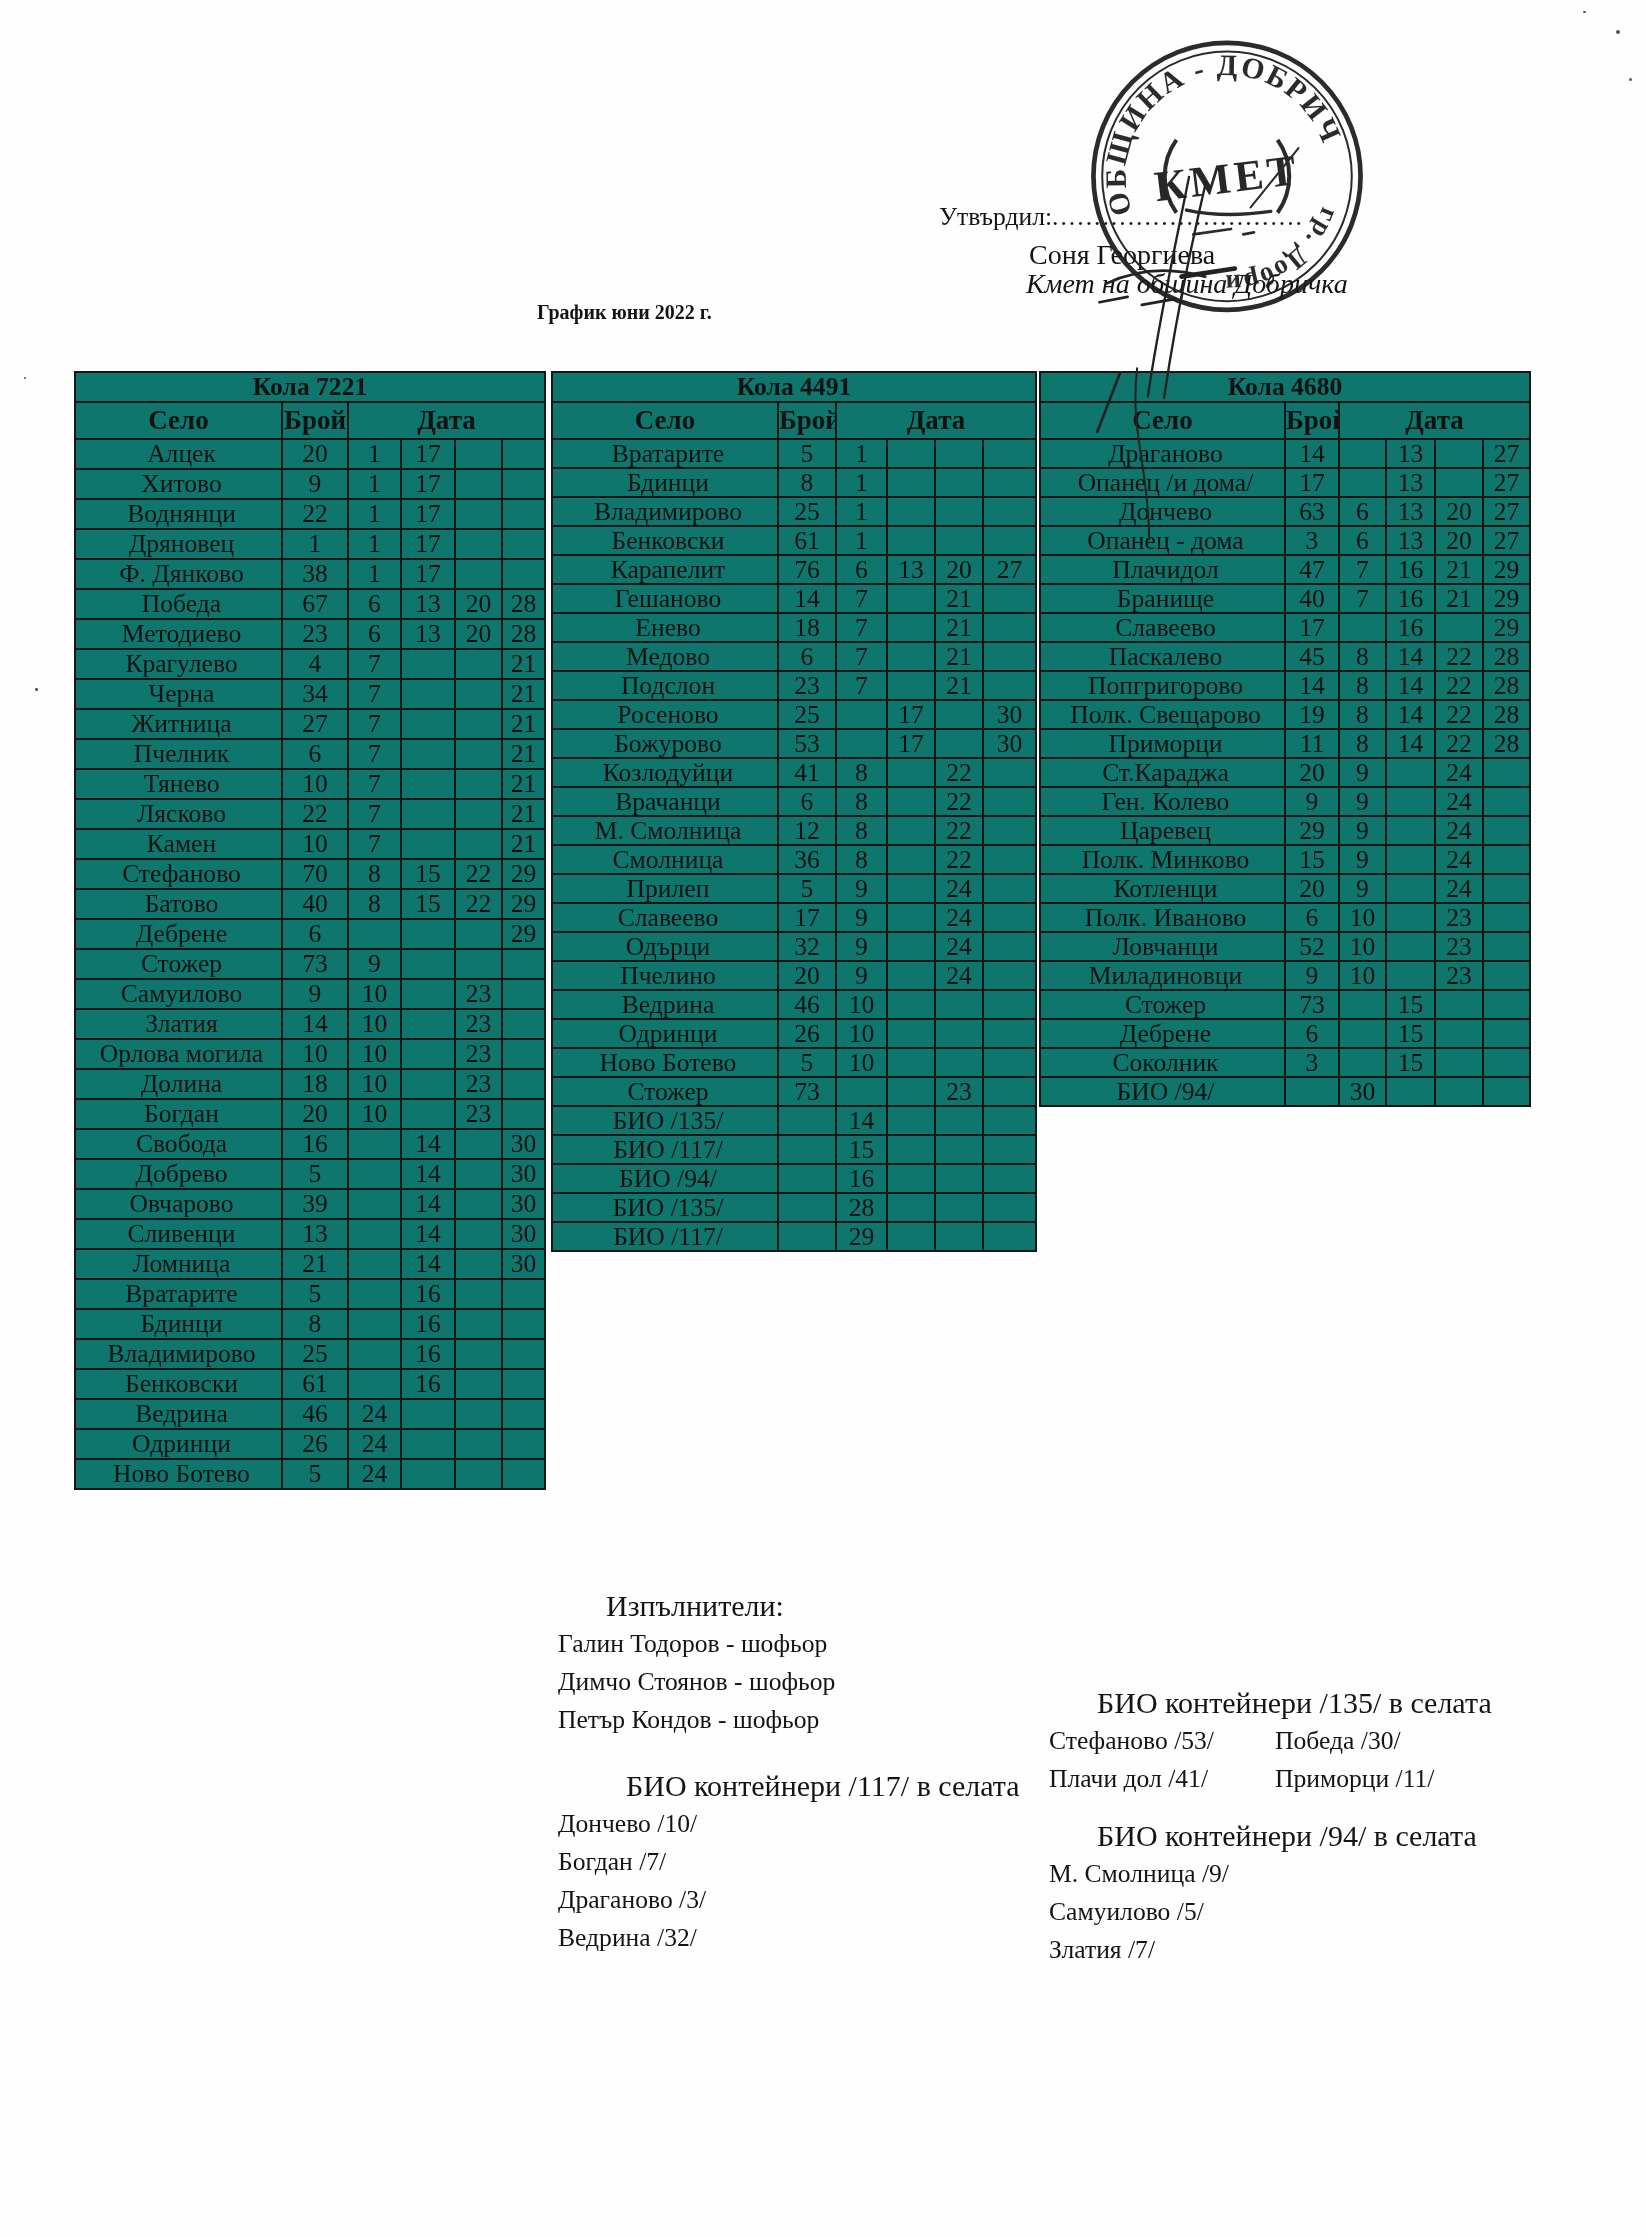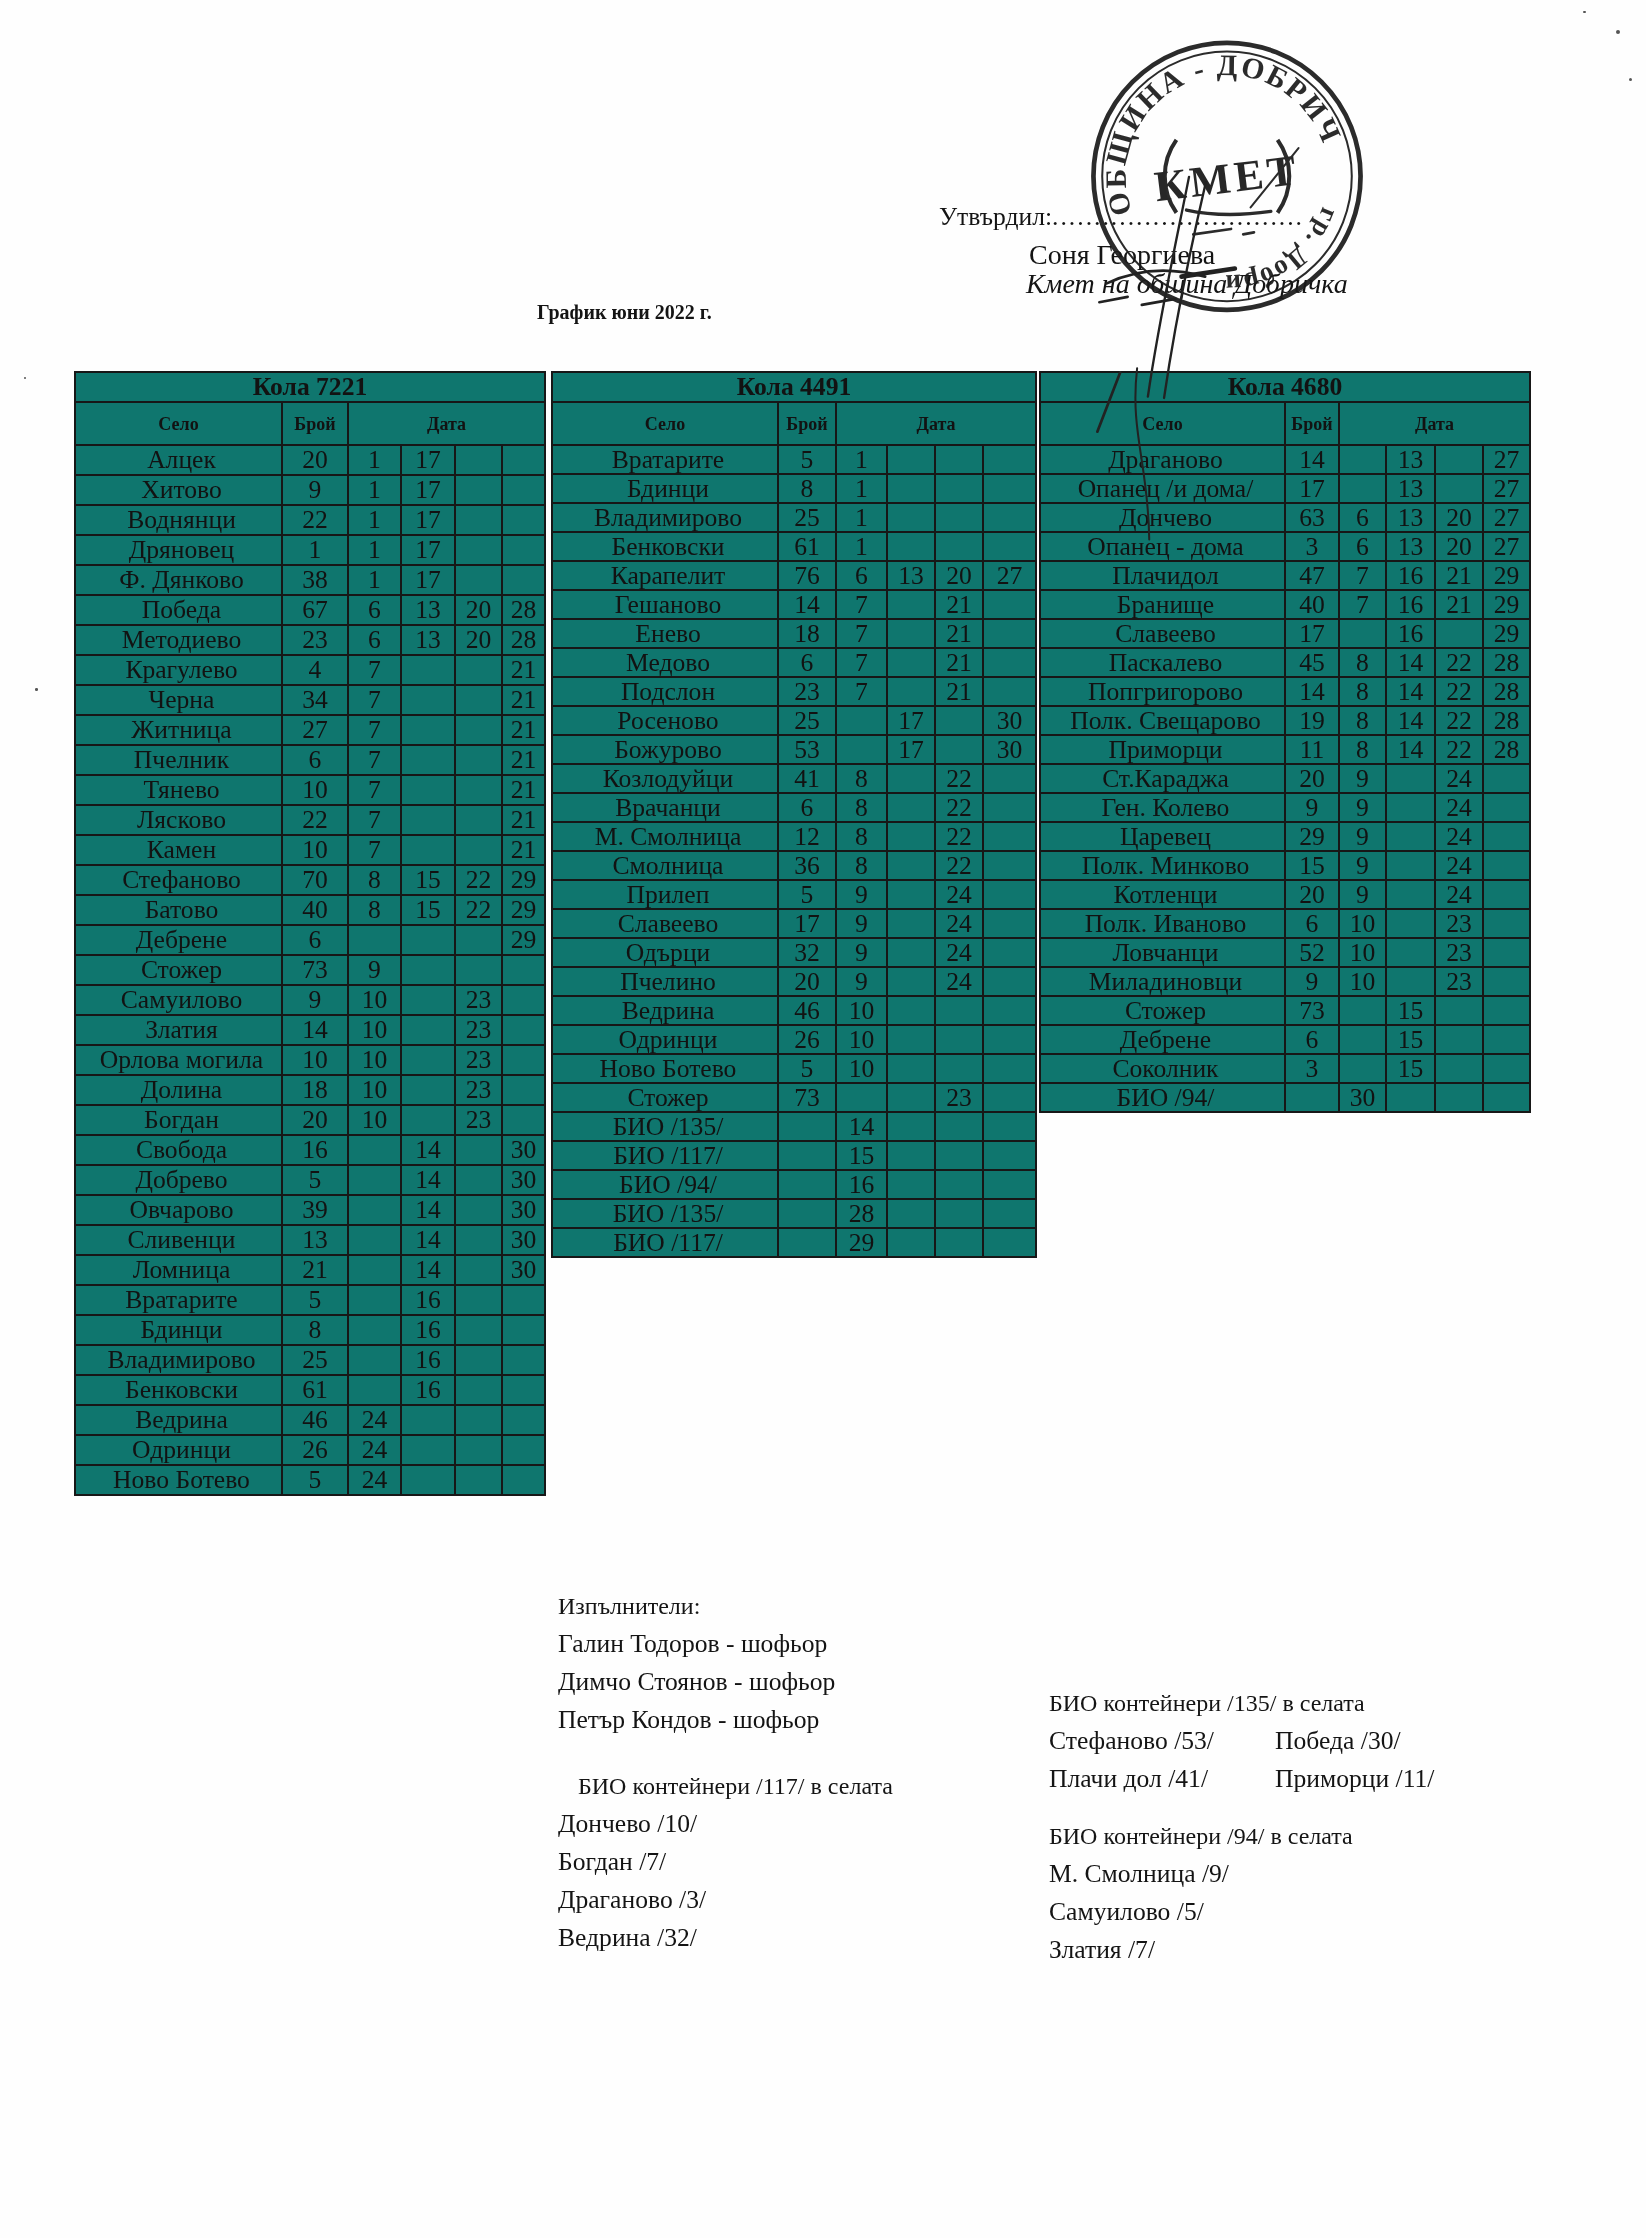--- a/index.html
+++ b/index.html
@@ -26,31 +26,31 @@
   #t1 { left:74px; width:469px; }
   #t2 { left:551px; width:483px; }
   #t3 { left:1039px; width:489px; }
   table.tbl th, table.tbl td {
     border:2px solid #171717; overflow:hidden; white-space:nowrap;
     font-size:25.6px; line-height:1; text-align:center; vertical-align:middle;
     color:#121212;
   }
   table.tbl { border:2.7px solid #171717; }
   th.kola { height:30px; font-size:27px; font-weight:bold; }
-  tr.h2 th { height:43px; font-size:18px; font-weight:bold; border-bottom-width:2.7px;margin-top:16px; }
+  tr.h2 th { height:37px; font-size:27px; font-weight:bold; border-bottom-width:2.7px;margin-top:16px; }
   th.h-broy, td.c-broy { border-left-width:2.7px; }
   th.h-data, td.d1 { border-left-width:2.7px; }
   td.c-date { border-left-width:1.3px; }
   td.d1 { border-left-width:2.7px; }
   #t1 td { height:30px; }
   #t2 td, #t3 td { height:29px; }
   td.c-selo { text-align:left; padding-left:6px; }
   
   .txtblock { position:absolute; font-size:25.6px; line-height:38px; white-space:nowrap; z-index:2; }
-  .blk-title { font-size:24px; }
+  .blk-title { font-size:30px;margin-left:48px; }
   
   #decor { position:absolute; left:0; top:0; z-index:4; pointer-events:none; }
   .speck { position:absolute; background:#555; border-radius:50%; z-index:1; }
 </style>
 </head>
 <body>
 
 <div id="page">
 
   <div id="approval"><span>Утвърдил:</span><span class="dots">..............................</span></div>

